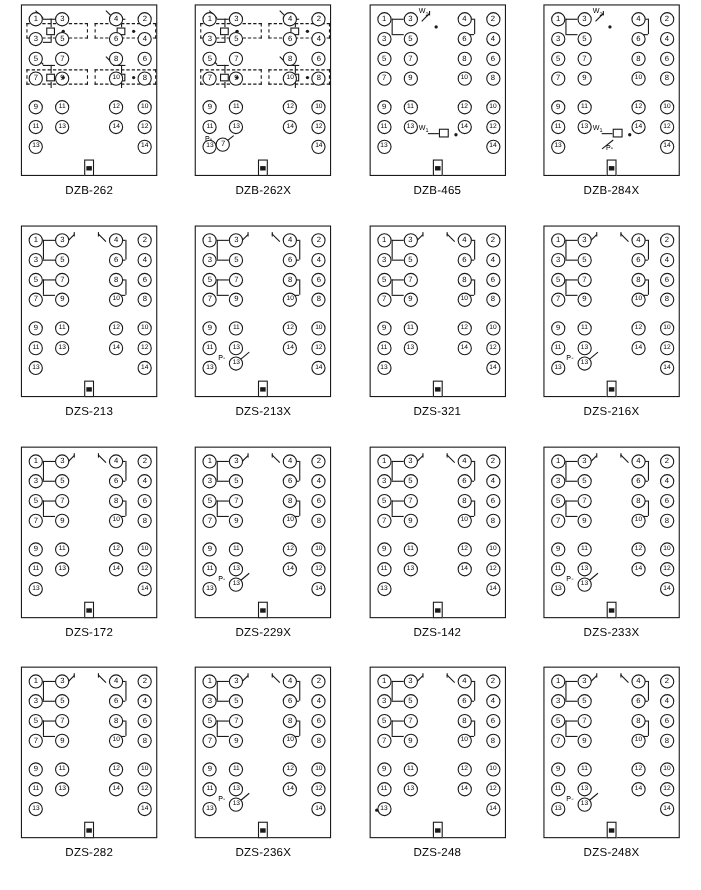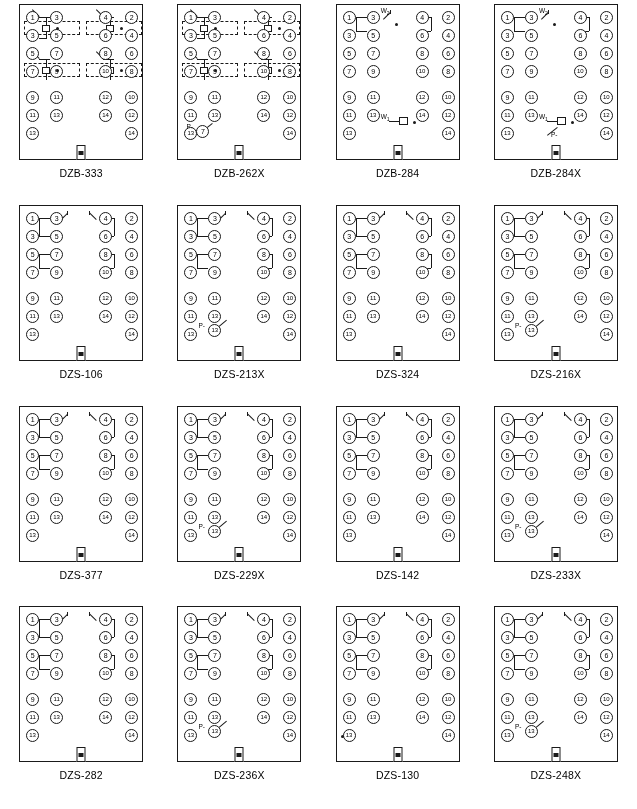--- a/index.html
+++ b/index.html
@@ -163,21 +163,21 @@
         <div class="diag" style="left: 19px; top: 54px; width: 9.89949px; transform: rotate(-135deg);"></div>
         <div class="w wh" style="left: 83px; top: 54px; width: 11px;"></div>
         <div class="w wv" style="left: 90px; top: 54px; height: 8px;"></div>
         <div class="w wv" style="left: 90px; top: 69px; height: 6px;"></div>
         <div class="dot" style="left: 100px; top: 64px;"></div>
         <div class="diag" style="left: 83px; top: 54px; width: 9.89949px; transform: rotate(-135deg);"></div>
         <div class="t sm" style="left: 30px; top: 104px;">13</div>
         <div class="t sm" style="left: 79px; top: 104px;">14</div>
         <div class="plug"></div>
       </div>
-      <div class="caption">DZB-333</div>
+      <div class="caption">DZB-262</div>
     </div>
     <div class="cell">
       <div class="panel">
         <div class="t" style="left: 6px; top: 6px;">1</div>
         <div class="t" style="left: 6px; top: 24px;">3</div>
         <div class="t" style="left: 6px; top: 42px;">5</div>
         <div class="t" style="left: 6px; top: 60px;">7</div>
         <div class="t" style="left: 6px; top: 86px;">9</div>
         <div class="t sm" style="left: 6px; top: 104px;">11</div>
         <div class="t sm" style="left: 6px; top: 122px;">13</div>
@@ -273,21 +273,21 @@
         <div class="w wv" style="left: 94px; top: 12px; height: 14px;"></div>
         <div class="w wh" style="left: 83px; top: 26px; width: 11px;"></div>
         <div class="lbl" style="left: 44px; top: 2px;">W<span class="sub">2</span></div>
         <div class="dot" style="left: 58px; top: 18px;"></div>
         <div class="coil" style="left: 62px; top: 112px; width: 9px; height: 8px;"></div>
         <div class="lbl" style="left: 44px; top: 108px;">W<span class="sub">1</span></div>
         <div class="dot" style="left: 76px; top: 116px;"></div>
         <div class="w wh" style="left: 52px; top: 116px; width: 10px;"></div>
         <div class="plug"></div>
       </div>
-      <div class="caption">DZB-284</div>
+      <div class="caption">DZB-465</div>
     </div>
     <div class="cell">
       <div class="panel">
         <div class="t" style="left: 6px; top: 6px;">1</div>
         <div class="t" style="left: 6px; top: 24px;">3</div>
         <div class="t" style="left: 6px; top: 42px;">5</div>
         <div class="t" style="left: 6px; top: 60px;">7</div>
         <div class="t" style="left: 6px; top: 86px;">9</div>
         <div class="t sm" style="left: 6px; top: 104px;">11</div>
         <div class="t sm" style="left: 6px; top: 122px;">13</div>
@@ -369,21 +369,21 @@
         <div class="w wv" style="left: 94px; top: 12px; height: 18px;"></div>
         <div class="w wh" style="left: 83px; top: 30px; width: 11px;"></div>
         <div class="w wh" style="left: 19px; top: 48px; width: 11px;"></div>
         <div class="w wv" style="left: 19px; top: 48px; height: 14px;"></div>
         <div class="w wh" style="left: 19px; top: 62px; width: 11px;"></div>
         <div class="w wh" style="left: 83px; top: 48px; width: 11px;"></div>
         <div class="w wv" style="left: 94px; top: 48px; height: 14px;"></div>
         <div class="w wh" style="left: 83px; top: 62px; width: 11px;"></div>
         <div class="plug"></div>
       </div>
-      <div class="caption">DZS-106</div>
+      <div class="caption">DZS-213</div>
     </div>
     <div class="cell">
       <div class="panel">
         <div class="t" style="left: 6px; top: 6px;">1</div>
         <div class="t" style="left: 6px; top: 24px;">3</div>
         <div class="t" style="left: 6px; top: 42px;">5</div>
         <div class="t" style="left: 6px; top: 60px;">7</div>
         <div class="t" style="left: 6px; top: 86px;">9</div>
         <div class="t sm" style="left: 6px; top: 104px;">11</div>
         <div class="t sm" style="left: 6px; top: 122px;">13</div>
@@ -468,21 +468,21 @@
         <div class="w wv" style="left: 94px; top: 12px; height: 18px;"></div>
         <div class="w wh" style="left: 83px; top: 30px; width: 11px;"></div>
         <div class="w wh" style="left: 19px; top: 48px; width: 11px;"></div>
         <div class="w wv" style="left: 19px; top: 48px; height: 14px;"></div>
         <div class="w wh" style="left: 19px; top: 62px; width: 11px;"></div>
         <div class="w wh" style="left: 83px; top: 48px; width: 11px;"></div>
         <div class="w wv" style="left: 94px; top: 48px; height: 14px;"></div>
         <div class="w wh" style="left: 83px; top: 62px; width: 11px;"></div>
         <div class="plug"></div>
       </div>
-      <div class="caption">DZS-324</div>
+      <div class="caption">DZS-321</div>
     </div>
     <div class="cell">
       <div class="panel">
         <div class="t" style="left: 6px; top: 6px;">1</div>
         <div class="t" style="left: 6px; top: 24px;">3</div>
         <div class="t" style="left: 6px; top: 42px;">5</div>
         <div class="t" style="left: 6px; top: 60px;">7</div>
         <div class="t" style="left: 6px; top: 86px;">9</div>
         <div class="t sm" style="left: 6px; top: 104px;">11</div>
         <div class="t sm" style="left: 6px; top: 122px;">13</div>
@@ -567,21 +567,21 @@
         <div class="w wv" style="left: 94px; top: 12px; height: 18px;"></div>
         <div class="w wh" style="left: 83px; top: 30px; width: 11px;"></div>
         <div class="w wh" style="left: 19px; top: 48px; width: 11px;"></div>
         <div class="w wv" style="left: 19px; top: 48px; height: 14px;"></div>
         <div class="w wh" style="left: 19px; top: 62px; width: 11px;"></div>
         <div class="w wh" style="left: 83px; top: 48px; width: 11px;"></div>
         <div class="w wv" style="left: 94px; top: 48px; height: 14px;"></div>
         <div class="w wh" style="left: 83px; top: 62px; width: 11px;"></div>
         <div class="plug"></div>
       </div>
-      <div class="caption">DZS-377</div>
+      <div class="caption">DZS-172</div>
     </div>
     <div class="cell">
       <div class="panel">
         <div class="t" style="left: 6px; top: 6px;">1</div>
         <div class="t" style="left: 6px; top: 24px;">3</div>
         <div class="t" style="left: 6px; top: 42px;">5</div>
         <div class="t" style="left: 6px; top: 60px;">7</div>
         <div class="t" style="left: 6px; top: 86px;">9</div>
         <div class="t sm" style="left: 6px; top: 104px;">11</div>
         <div class="t sm" style="left: 6px; top: 122px;">13</div>
@@ -865,21 +865,21 @@
         <div class="w wh" style="left: 83px; top: 30px; width: 11px;"></div>
         <div class="w wh" style="left: 19px; top: 48px; width: 11px;"></div>
         <div class="w wv" style="left: 19px; top: 48px; height: 14px;"></div>
         <div class="w wh" style="left: 19px; top: 62px; width: 11px;"></div>
         <div class="w wh" style="left: 83px; top: 48px; width: 11px;"></div>
         <div class="w wv" style="left: 94px; top: 48px; height: 14px;"></div>
         <div class="w wh" style="left: 83px; top: 62px; width: 11px;"></div>
         <div class="plug"></div>
         <div class="dot" style="left: 4px; top: 128px;"></div>
       </div>
-      <div class="caption">DZS-130</div>
+      <div class="caption">DZS-248</div>
     </div>
     <div class="cell">
       <div class="panel">
         <div class="t" style="left: 6px; top: 6px;">1</div>
         <div class="t" style="left: 6px; top: 24px;">3</div>
         <div class="t" style="left: 6px; top: 42px;">5</div>
         <div class="t" style="left: 6px; top: 60px;">7</div>
         <div class="t" style="left: 6px; top: 86px;">9</div>
         <div class="t sm" style="left: 6px; top: 104px;">11</div>
         <div class="t sm" style="left: 6px; top: 122px;">13</div>

